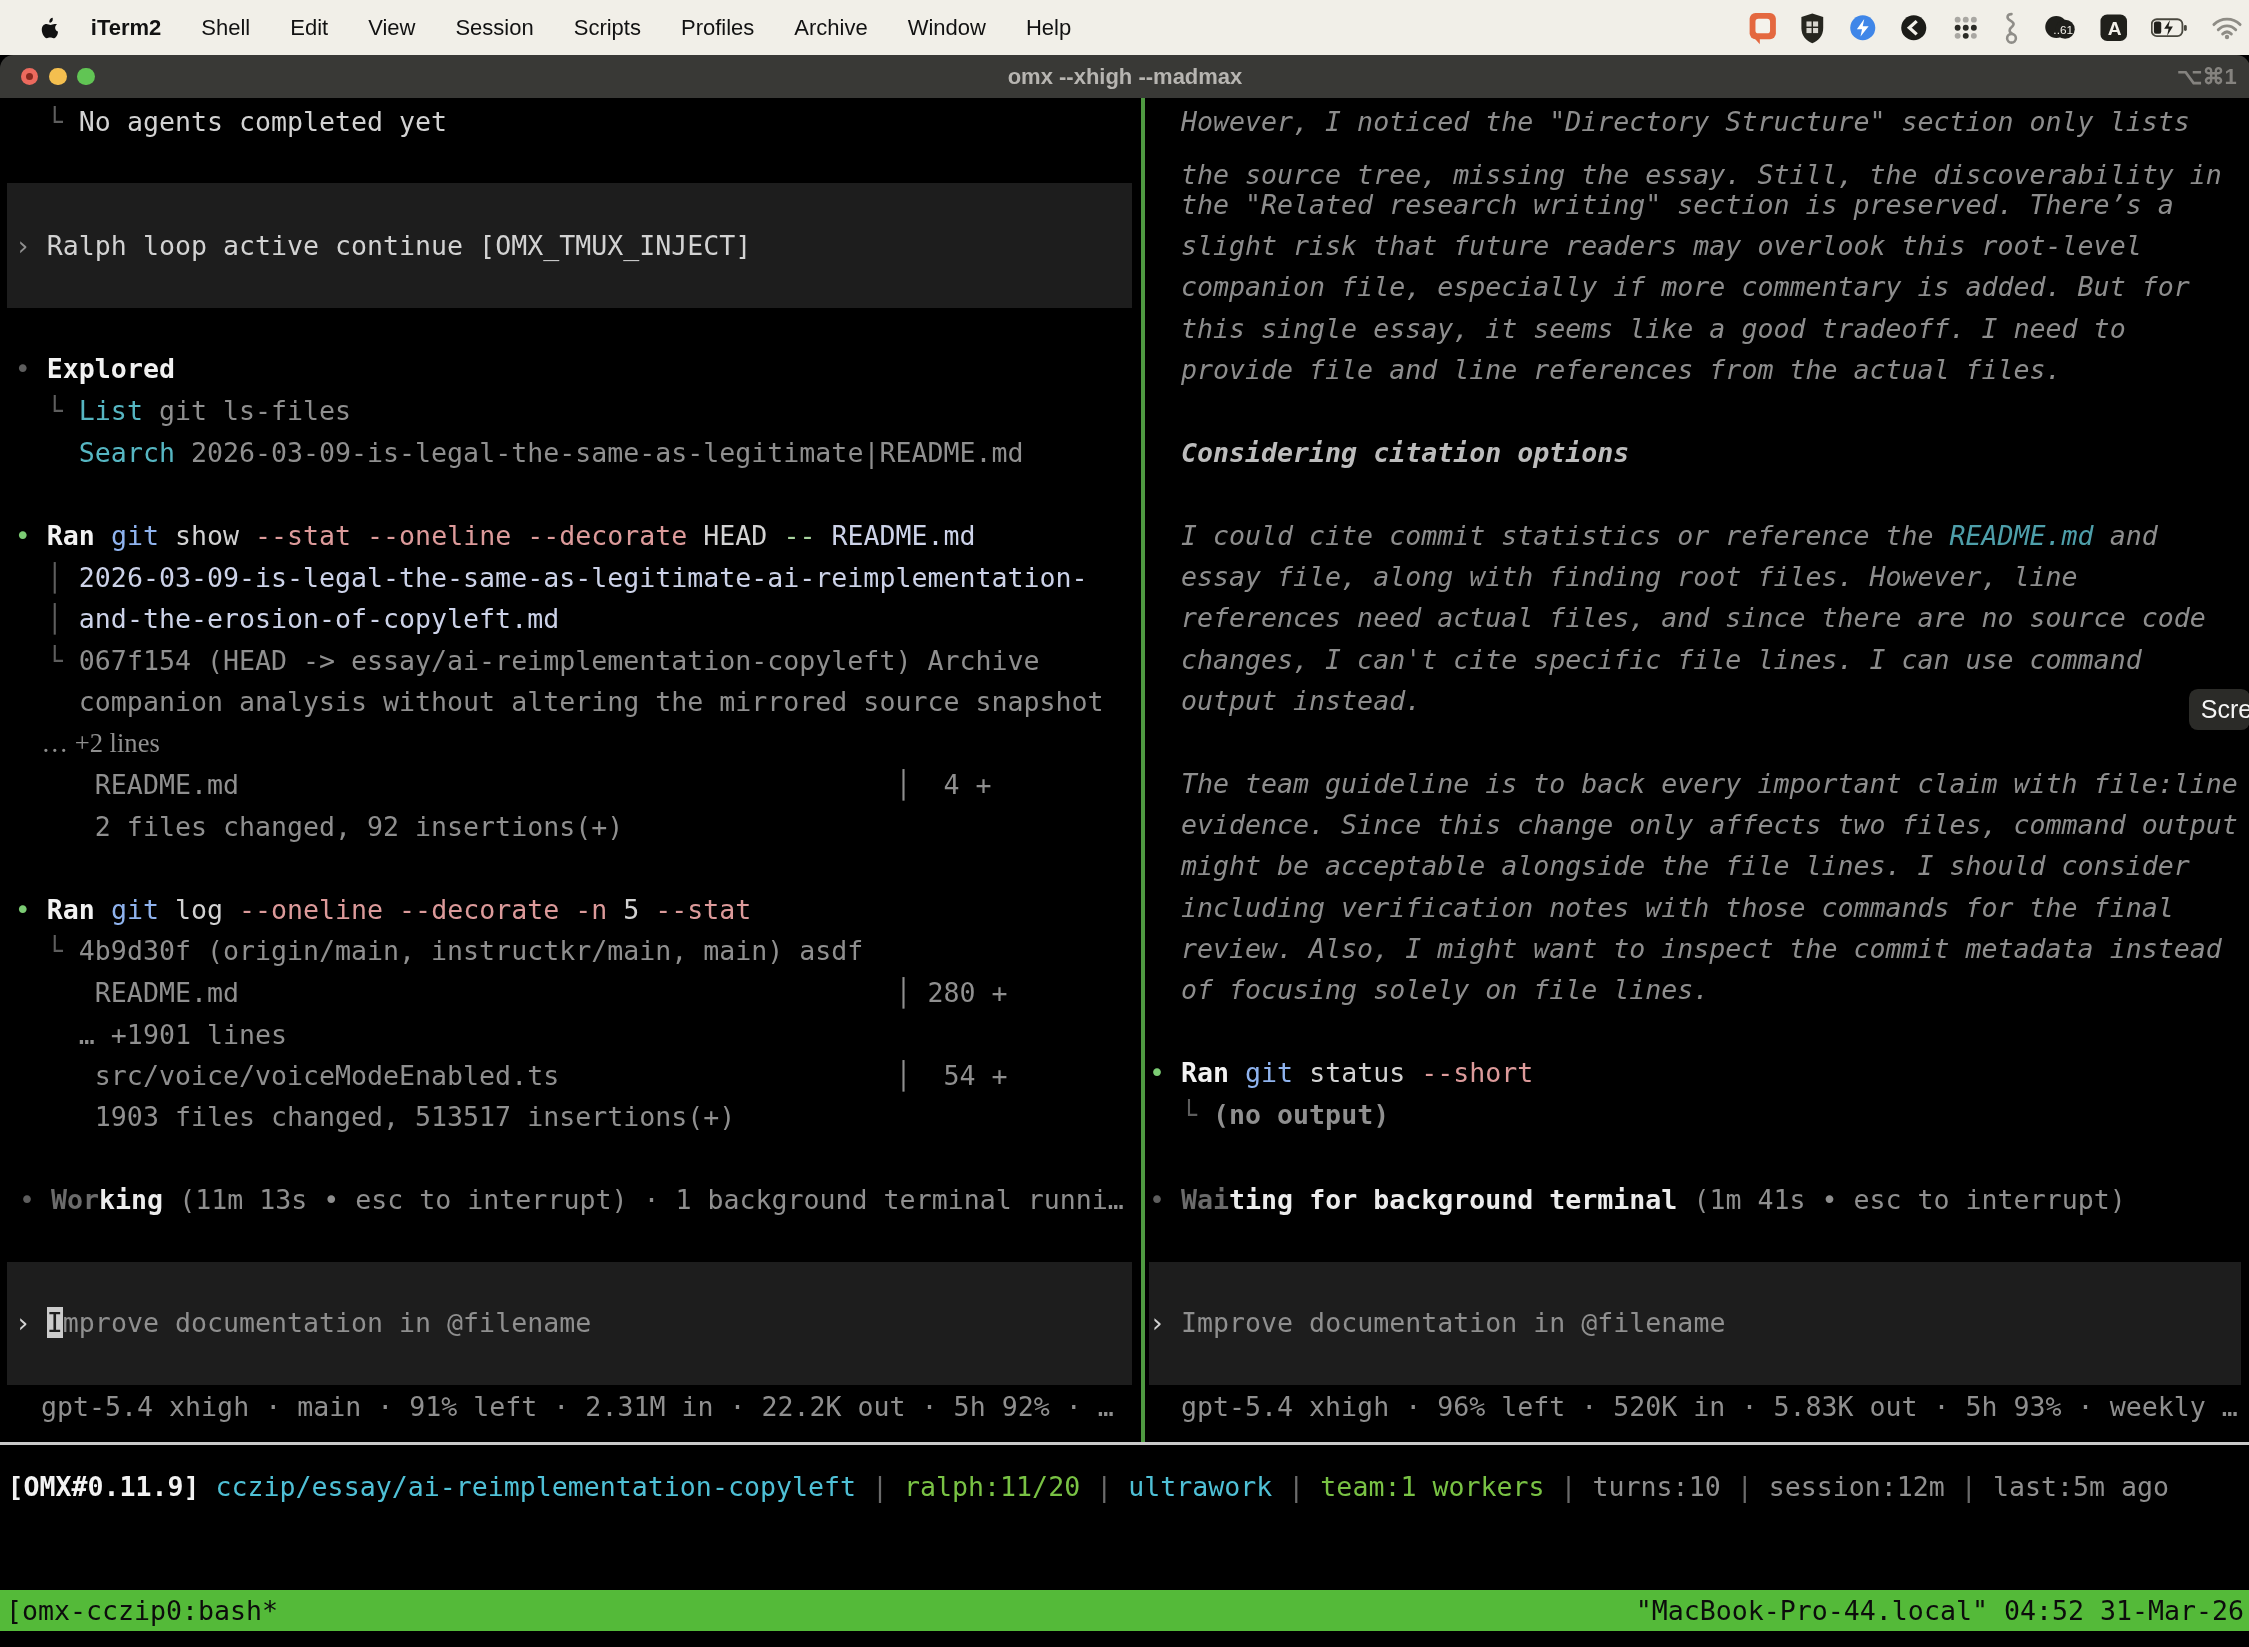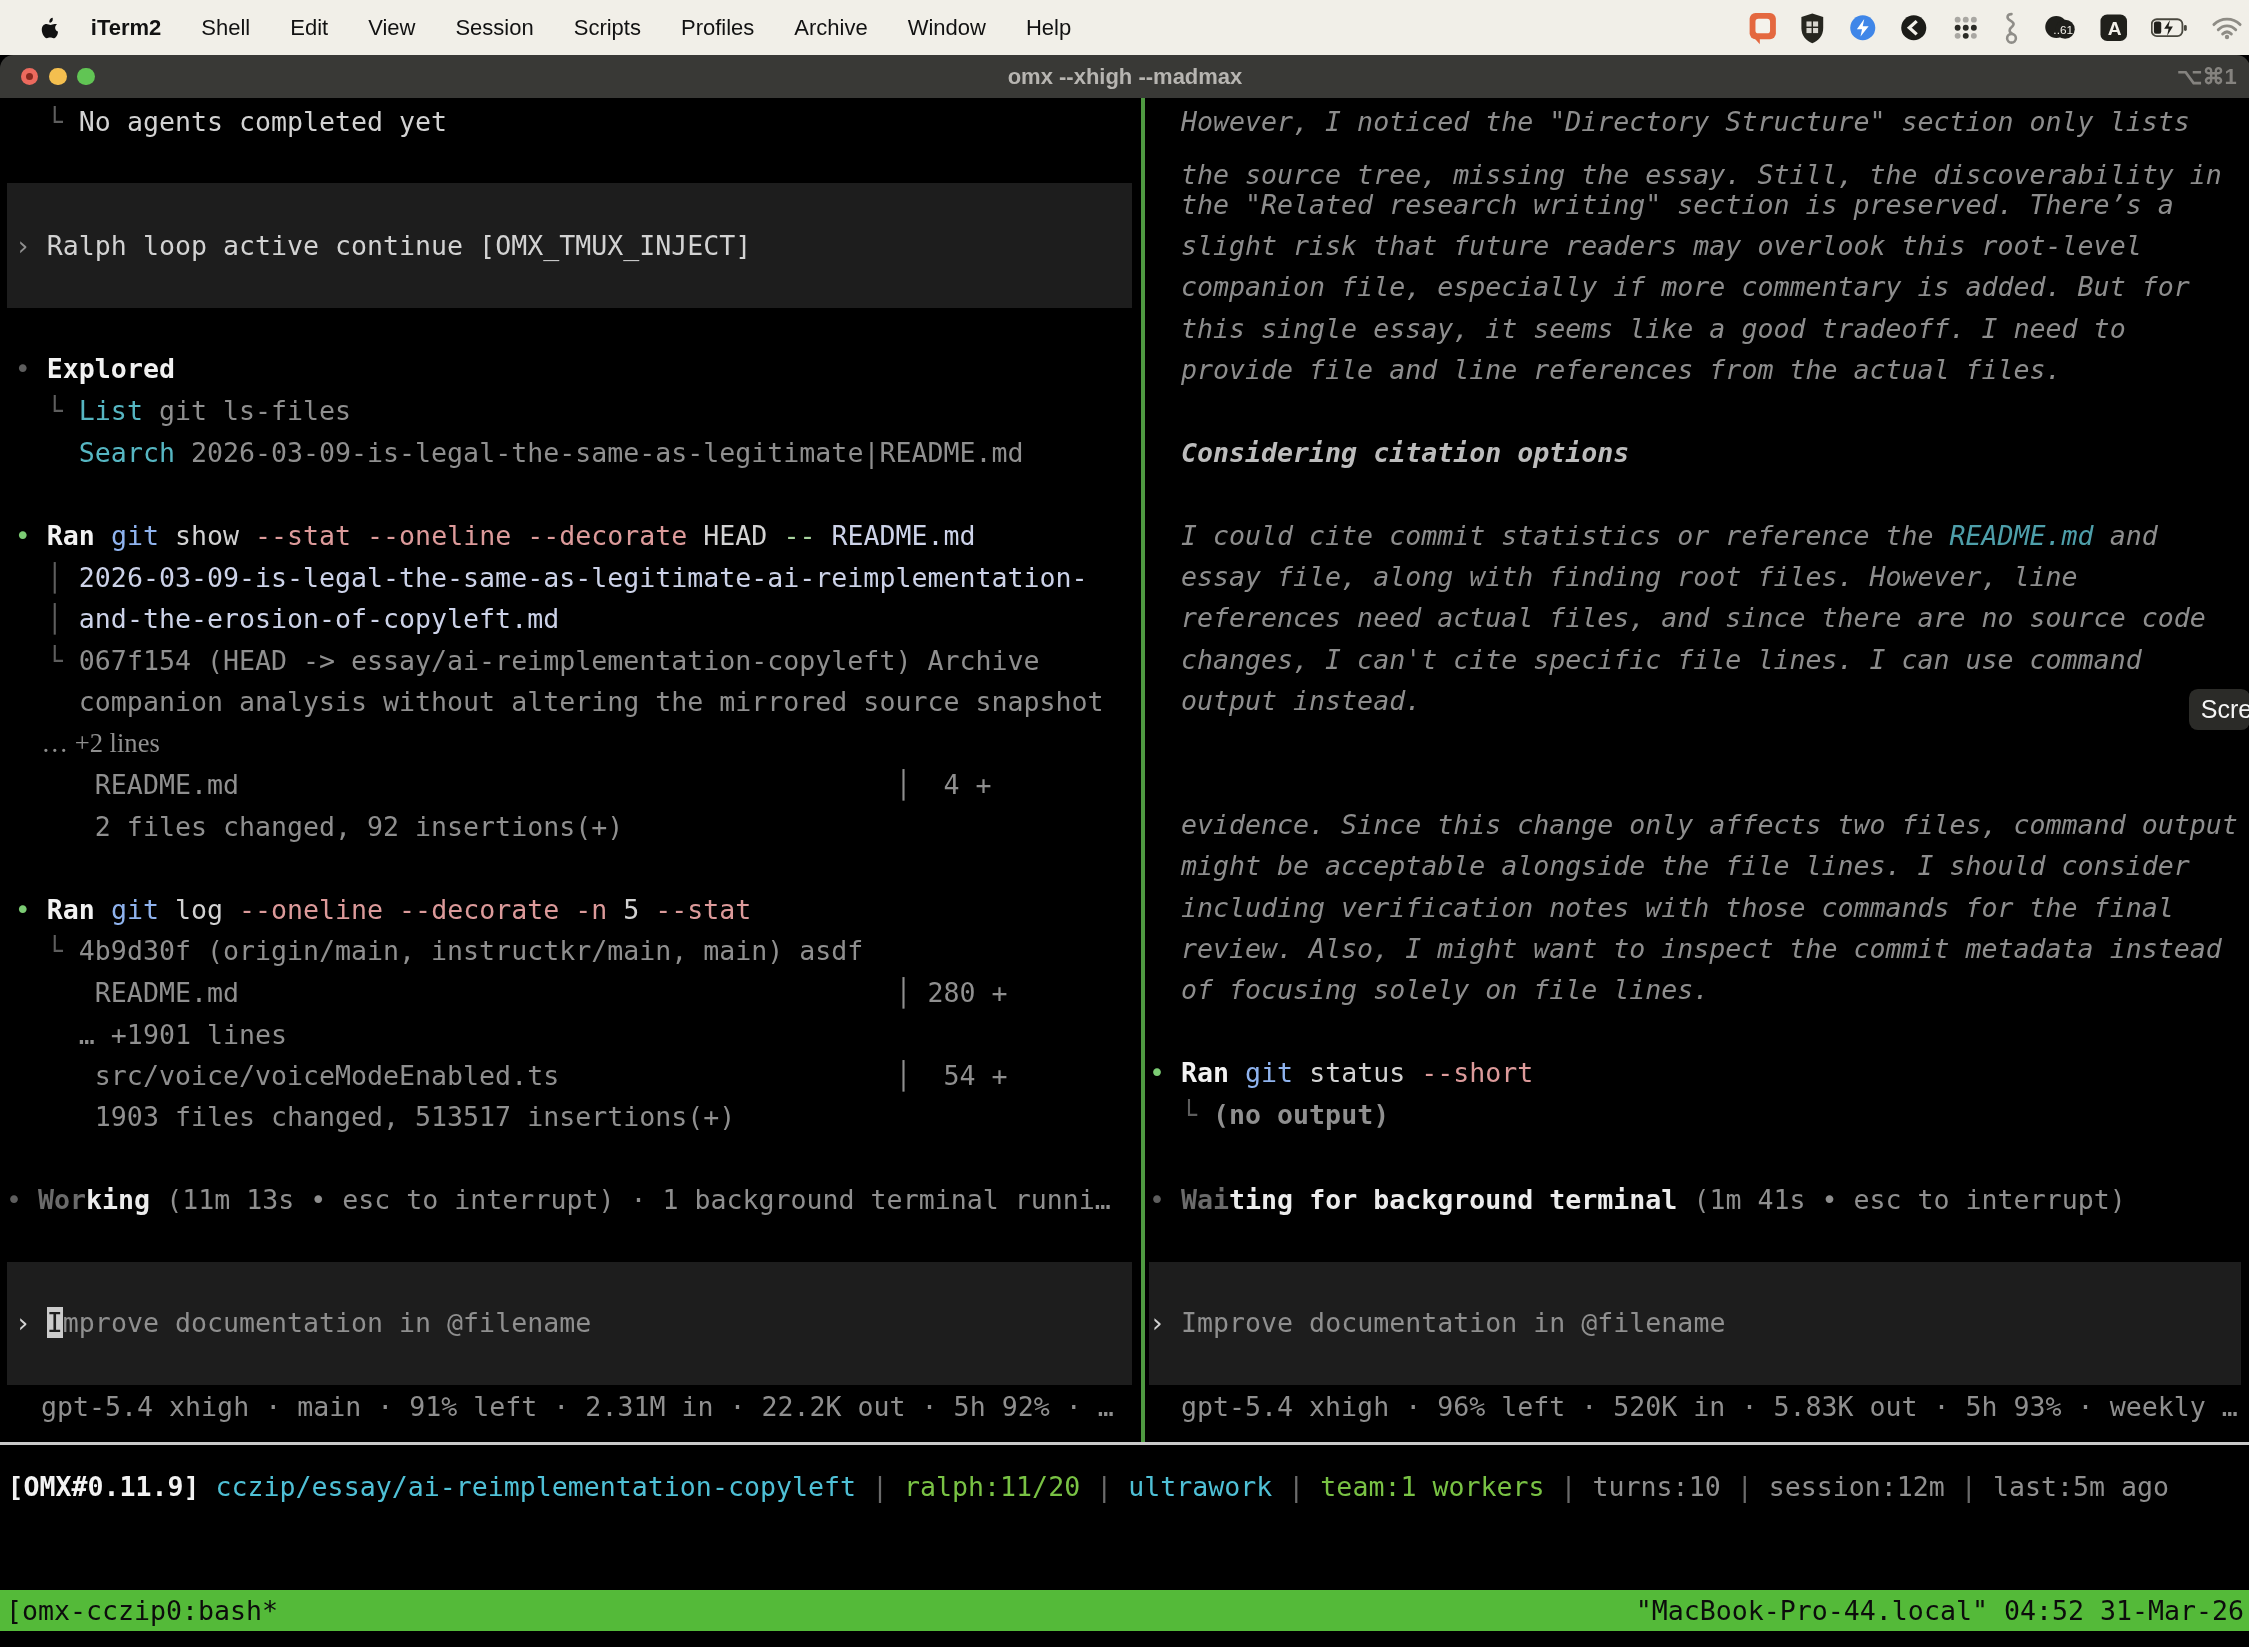--- a/index.html
+++ b/index.html
@@ -181,38 +181,39 @@
     <div class="trow" style="top: 681px; left: 14.8px;"><span class="g">    companion analysis without altering the mirrored source snapshot</span></div>
     <div class="trow" style="top: 723px; left: 14.8px; font-family: Liberation Serif, serif;"><span class="g">    … +2 lines</span></div>
     <div class="trow" style="top: 764px; left: 14.8px;"><span class="g">     README.md                                         │  4 +</span></div>
     <div class="trow" style="top: 806px; left: 14.8px;"><span class="g">     2 files changed, 92 insertions(+)</span></div>
     <div class="trow" style="top: 889px; left: 14.8px;"><span class="gn">• </span><span class="w">Ran</span><span class="gl"> </span><span class="bl">git</span><span class="gl"> log </span><span class="sa">--oneline --decorate -n</span><span class="gl"> 5 </span><span class="sa">--stat</span></div>
     <div class="trow" style="top: 930px; left: 14.8px;"><span class="con">  └ </span><span class="g">4b9d30f (origin/main, instructkr/main, main) asdf</span></div>
     <div class="trow" style="top: 972px; left: 14.8px;"><span class="g">     README.md                                         │ 280 +</span></div>
     <div class="trow" style="top: 1014px; left: 14.8px;"><span class="g">    … +1901 lines</span></div>
     <div class="trow" style="top: 1055px; left: 14.8px;"><span class="g">     src/voice/voiceModeEnabled.ts                     │  54 +</span></div>
     <div class="trow" style="top: 1096px; left: 14.8px;"><span class="g">     1903 files changed, 513517 insertions(+)</span></div>
-    <div class="trow" style="top: 1179px; left: 6px;"><span class="con">• </span><span class="gd b">Wor</span><span class="wb">king</span><span class="g"> (11m 13s • esc to interrupt) · 1 background terminal runni…</span></div>
+    <div class="trow" style="top: 1179px; left: 19px;"><span class="con">• </span><span class="gd b">Wor</span><span class="wb">king</span><span class="g"> (11m 13s • esc to interrupt) · 1 background terminal runni…</span></div>
     <div class="trow" style="top: 1302px; left: 14.8px;"><span class="gl">› </span><span class="cur">I</span><span class="g">mprove documentation in @filename</span></div>
     <div class="trow" style="top: 1386px; left: 41px;"><span class="g">gpt-5.4 xhigh · main · 91% left · 2.31M in · 22.2K out · 5h 92% · …</span></div>
   </div>
 <div style="position:absolute;top:0;left:0;width:100%;height:100%;">
     <div class="trow" style="top: 101px; left: 1181px;"><span class="it">However, I noticed the "Directory Structure" section only lists</span></div>
     <div class="trow" style="top: 154px; left: 1181px;"><span class="it">the source tree, missing the essay. Still, the discoverability in</span></div>
     <div class="trow" style="top: 184px; left: 1181px;"><span class="it">the "Related research writing" section is preserved. There’s a</span></div>
     <div class="trow" style="top: 225px; left: 1181px;"><span class="it">slight risk that future readers may overlook this root-level</span></div>
     <div class="trow" style="top: 266px; left: 1181px;"><span class="it">companion file, especially if more commentary is added. But for</span></div>
     <div class="trow" style="top: 308px; left: 1181px;"><span class="it">this single essay, it seems like a good tradeoff. I need to</span></div>
     <div class="trow" style="top: 349px; left: 1181px;"><span class="it">provide file and line references from the actual files.</span></div>
     <div class="trow" style="top: 432px; left: 1181px;"><span class="hd">Considering citation options</span></div>
     <div class="trow" style="top: 515px; left: 1181px;"><span class="it">I could cite commit statistics or reference the </span><span class="cyit">README.md</span><span class="it"> and</span></div>
     <div class="trow" style="top: 556px; left: 1181px;"><span class="it">essay file, along with finding root files. However, line</span></div>
     <div class="trow" style="top: 597px; left: 1181px;"><span class="it">references need actual files, and since there are no source code</span></div>
     <div class="trow" style="top: 639px; left: 1181px;"><span class="it">changes, I can't cite specific file lines. I can use command</span></div>
     <div class="trow" style="top: 680px; left: 1181px;"><span class="it">output instead.</span></div>
+    <div class="trow" style="top: 763px; left: 1181px;"><span class="it">The team guideline is to back every important claim with file:line</span></div>
     <div class="trow" style="top: 804px; left: 1181px;"><span class="it">evidence. Since this change only affects two files, command output</span></div>
     <div class="trow" style="top: 845px; left: 1181px;"><span class="it">might be acceptable alongside the file lines. I should consider</span></div>
     <div class="trow" style="top: 887px; left: 1181px;"><span class="it">including verification notes with those commands for the final</span></div>
     <div class="trow" style="top: 928px; left: 1181px;"><span class="it">review. Also, I might want to inspect the commit metadata instead</span></div>
     <div class="trow" style="top: 969px; left: 1181px;"><span class="it">of focusing solely on file lines.</span></div>
     <div class="trow" style="top: 1052px; left: 1149px;"><span class="gn">• </span><span class="w">Ran</span><span class="gl"> </span><span class="bl">git</span><span class="gl"> status </span><span class="sa">--short</span></div>
     <div class="trow" style="top: 1094px; left: 1149px; font-weight: bold;"><span class="con">  └ </span><span class="g">(no output)</span></div>
     <div class="trow" style="top: 1179px; left: 1149px;"><span class="con">• </span><span class="gd b">Wai</span><span class="wb">ting for background terminal</span><span class="g"> (1m 41s • esc to interrupt)</span></div>
     <div class="trow" style="top: 1302px; left: 1149px;"><span class="gl">› </span><span class="g">Improve documentation in @filename</span></div>
     <div class="trow" style="top: 1386px; left: 1181px;"><span class="g">gpt-5.4 xhigh · 96% left · 520K in · 5.83K out · 5h 93% · weekly …</span></div>

